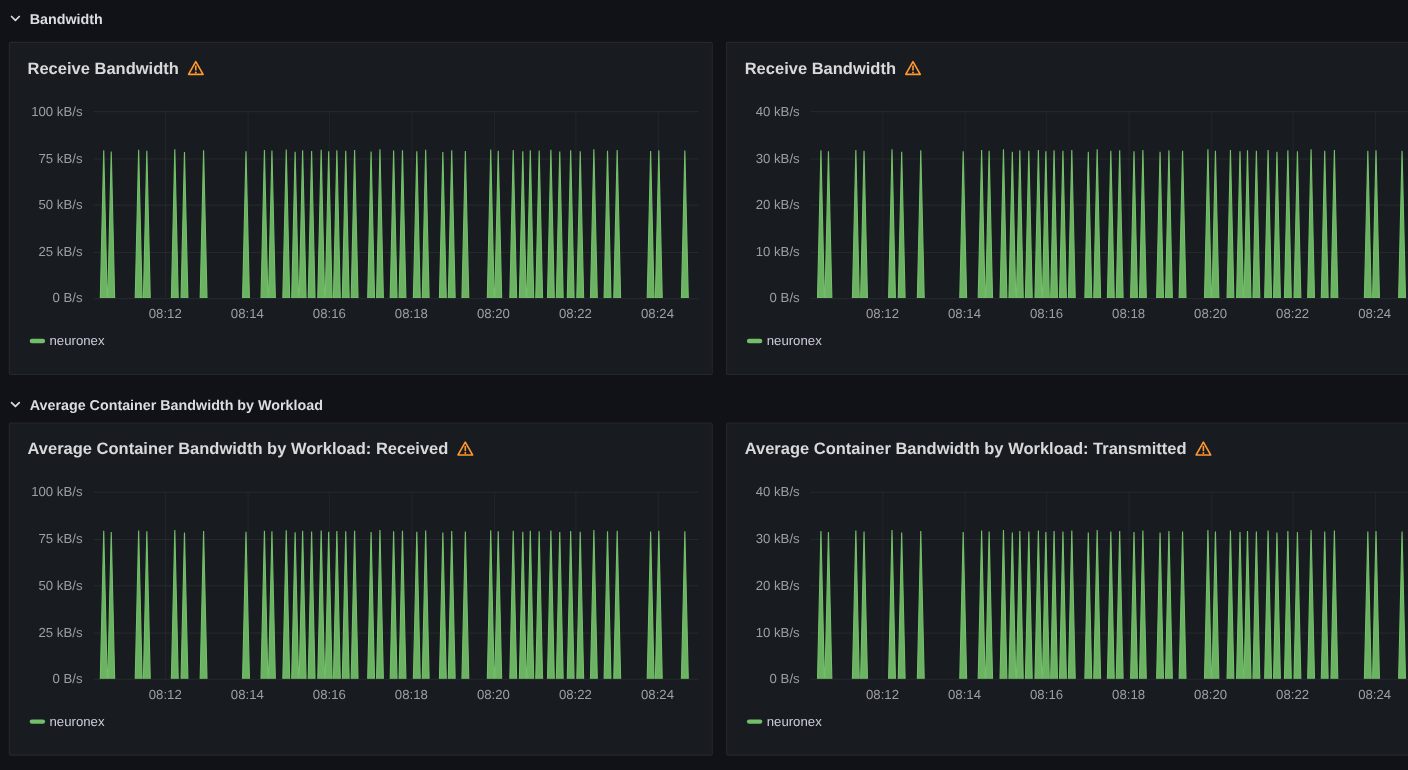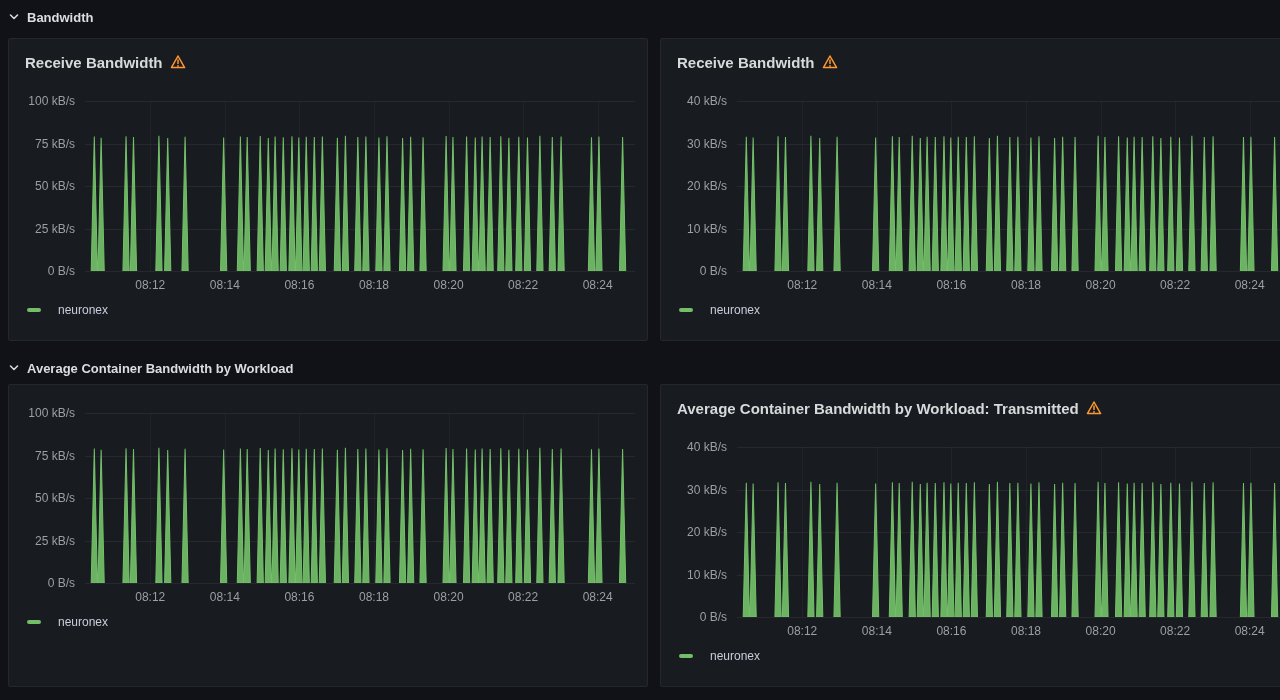--- a/index.html
+++ b/index.html
@@ -80,21 +80,21 @@
     position: absolute;
     top: 7px;
     transform: translateX(-50%);
     font-size: 12px;
     color: #9d9fa6;
     white-space: nowrap;
   }
   .legend {
     display: flex;
     align-items: center;
-    gap: 17px;
+    gap: 4px;
     margin: 8px 0 0 18px;
     cursor: pointer;
     width: fit-content;
   }
   .legend-swatch { width: 14px; height: 4px; border-radius: 2px; background: #73bf69; }
   .legend-label { font-size: 12px; color: #ccccdc; }
 </style>
 </head>
 <body>
 
@@ -222,20 +222,30 @@
 <div class="section-header second">
   <svg width="12" height="12" viewBox="0 0 12 12">
     <polyline points="2.5,4 6,7.5 9.5,4" fill="none" stroke="#d8d9da" stroke-width="1.6" stroke-linecap="round" stroke-linejoin="round"></polyline>
   </svg>
   <span class="section-title">Average Container Bandwidth by Workload</span>
 </div>
 
 <div class="panel-row">
 
   <div class="panel">
+    <div class="panel-header">
+      <span class="panel-title">Average Container Bandwidth by Workload: Received</span>
+      <span class="warn-icon">
+        <svg width="16" height="16" viewBox="0 0 16 16">
+          <path d="M8 2 L14.6 13.6 H1.4 Z" fill="none" stroke="#ff9830" stroke-width="1.5" stroke-linejoin="round"></path>
+          <line x1="8" y1="6" x2="8" y2="9.6" stroke="#ff9830" stroke-width="1.5" stroke-linecap="round"></line>
+          <circle cx="8" cy="11.9" r="0.9" fill="#ff9830"></circle>
+        </svg>
+      </span>
+    </div>
     <div class="chart-row">
       <div class="yaxis">
           <div class="ytick" style="top: 0%;">100 kB/s</div>
           <div class="ytick" style="top: 25%;">75 kB/s</div>
           <div class="ytick" style="top: 50%;">50 kB/s</div>
           <div class="ytick" style="top: 75%;">25 kB/s</div>
           <div class="ytick" style="top: 100%;">0 B/s</div>
         </div>
       <div class="plot">
           <div class="gridline-h" style="top: 0%;"></div>

